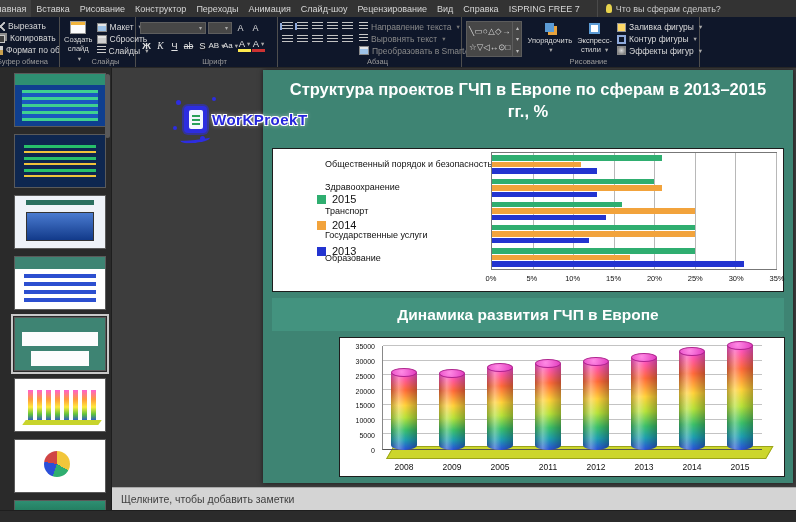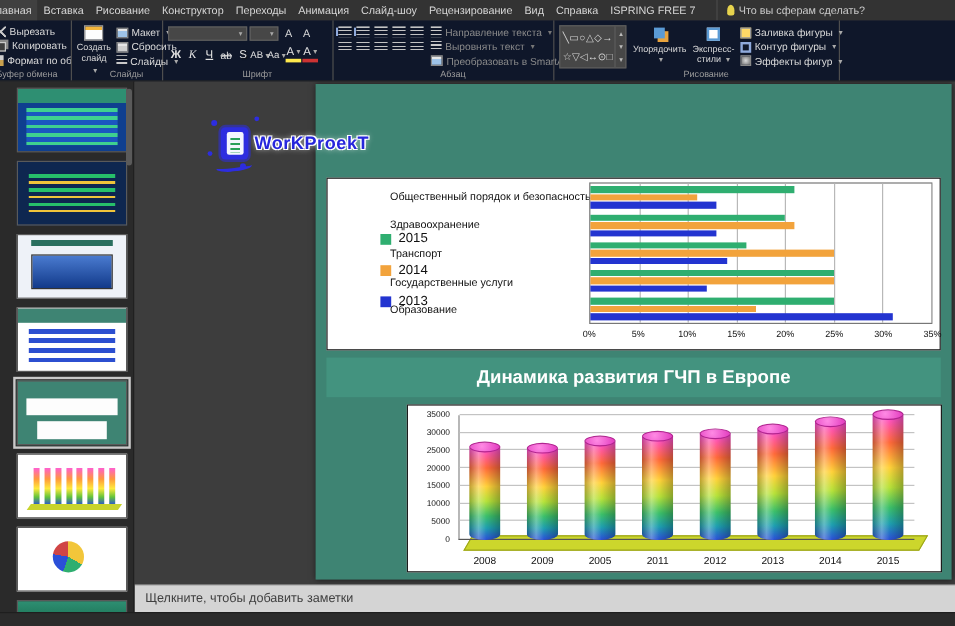--- a/index.html
+++ b/index.html
@@ -364,20 +364,21 @@
       <div class="thumb t6"></div>
       <div class="thumb t7"></div>
       <div class="thumb t8"></div>
       <div class="vscroll"></div>
     </div>
 
     <div class="rightcol">
       <div class="canvas">
 
         <div class="slide">
+          <div class="slide-title1">Структура проектов ГЧП в Европе по сферам в 2013–2015 гг., %</div>
 
           <div class="c1">
             <div id="c1-legend">
                 <div class="legitem">
                   <div class="sw" style="background: rgb(47, 174, 112);"></div>
                   <div class="legtext">2015</div>
                 </div>
                 <div class="legitem">
                   <div class="sw" style="background: rgb(242, 163, 60);"></div>
                   <div class="legtext">2014</div>

